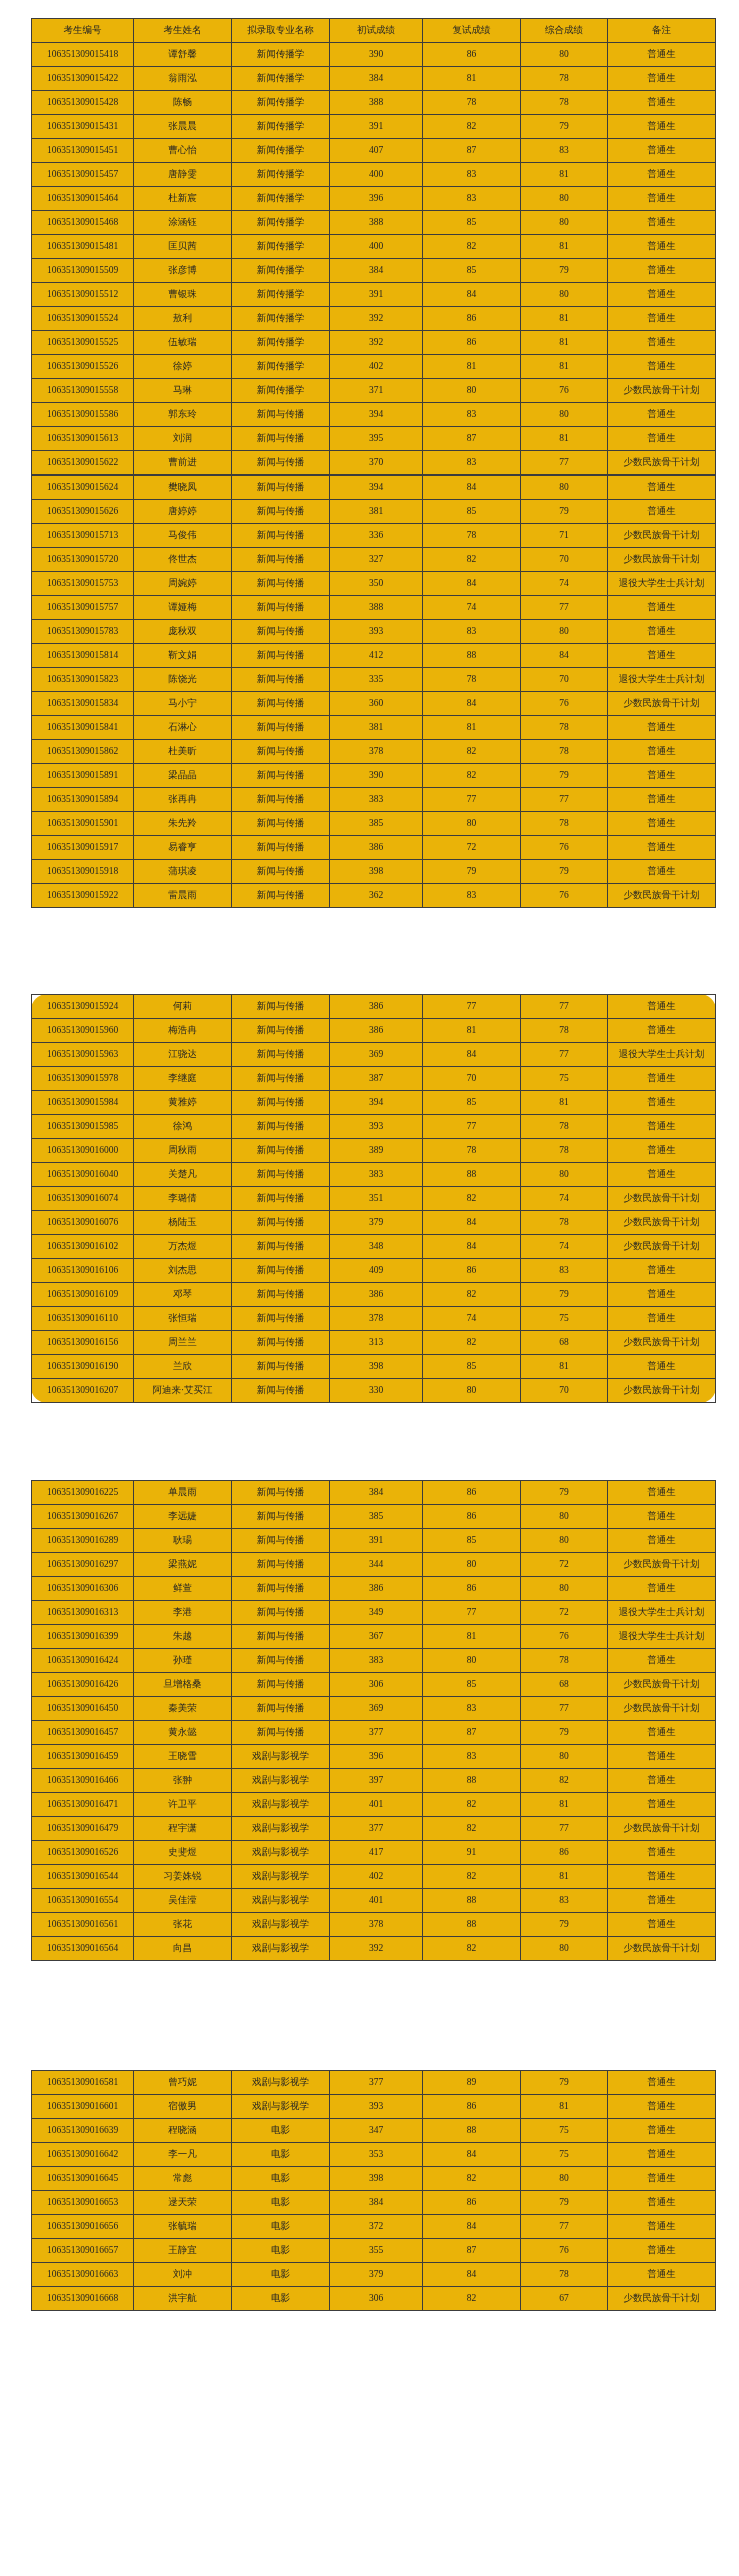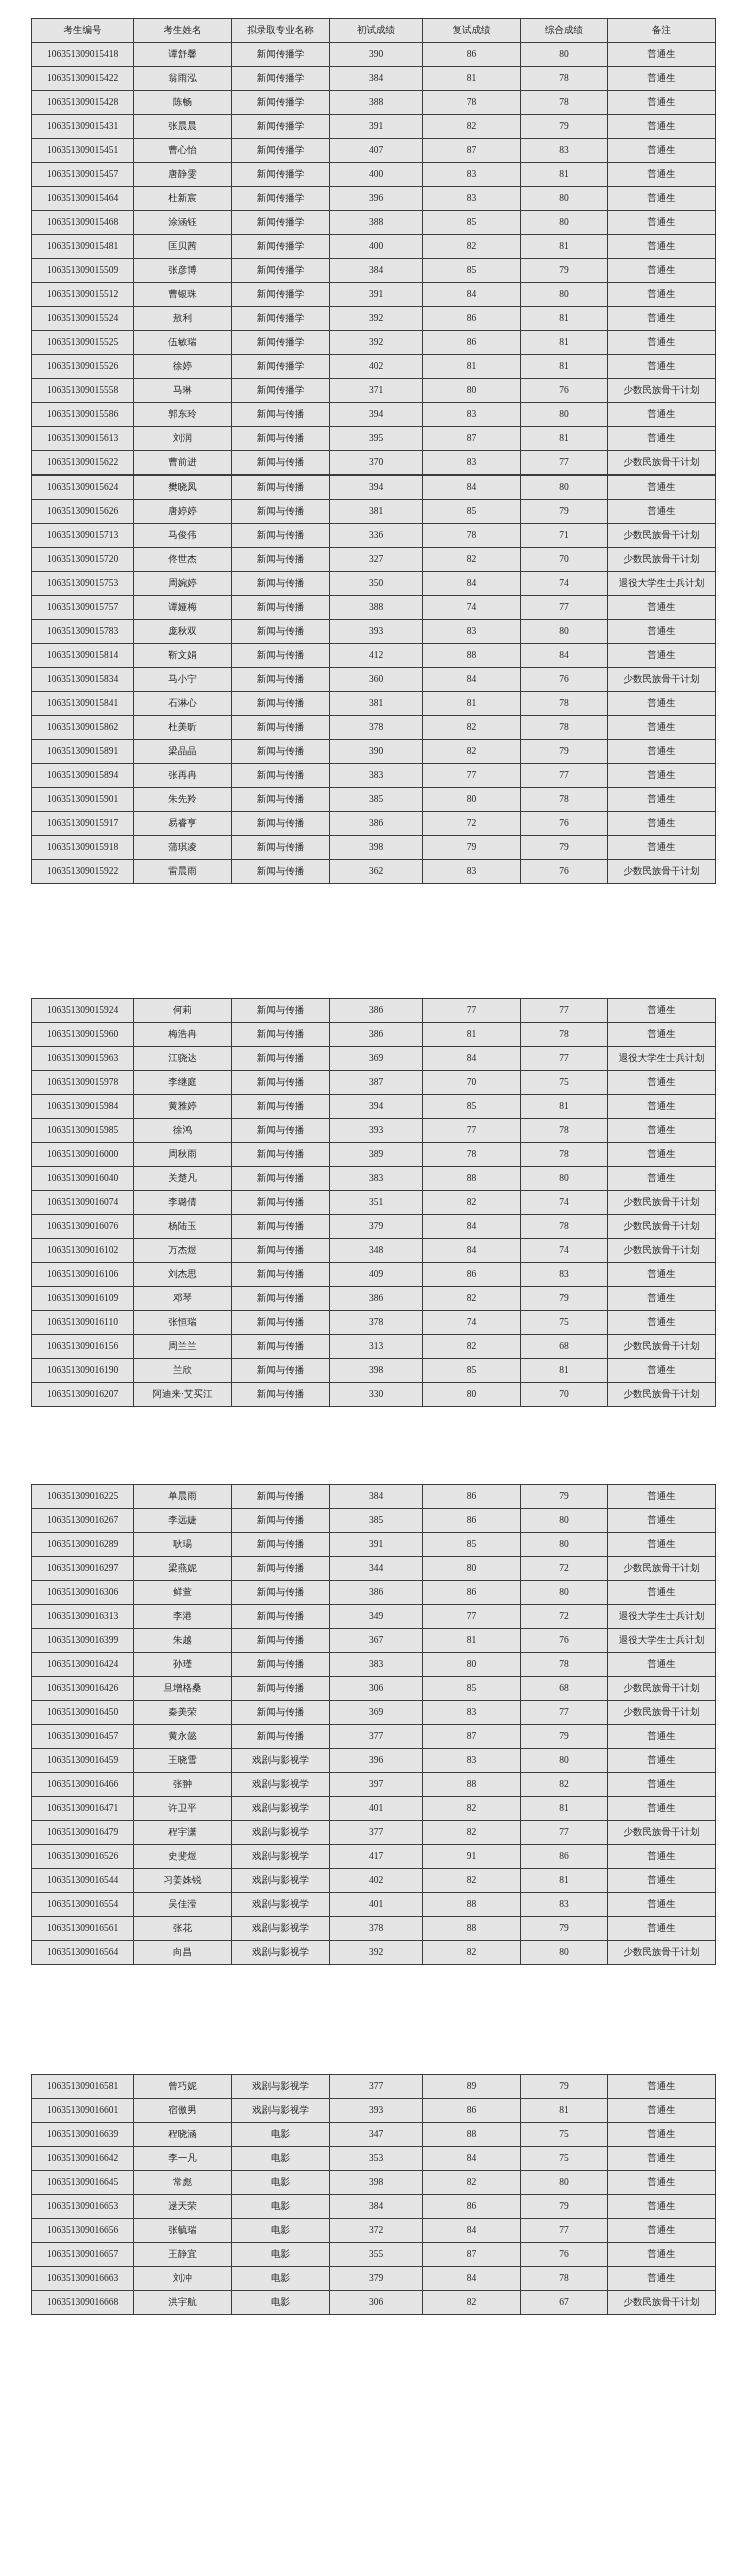--- a/index.html
+++ b/index.html
@@ -15,21 +15,21 @@
   .doc-page {
     width: 739px;
     padding-bottom: 7.3px;
   }
   table.results-table {
     border-collapse: collapse;
     table-layout: fixed;
     width: 684px;
     margin-left: 31px;
     border: 1.5px solid #2e2e2e;
-    background: #e5e5e5;
+    background: #eab308;
     padding-left: 10px;
   }
   table.results-table th,
   table.results-table td {
     border: 0.7px solid #3c3c3c;
     text-align: center;
     vertical-align: middle;
     font-size: 9.5px;
     font-weight: normal;
     height: 23px;
@@ -38,21 +38,21 @@
     white-space: nowrap;
     overflow: hidden;
     color: #242424;
   }
   table.results-table th {
     height: 23.5px;
     line-height: 23.5px;
   }
   #section-0 { margin-top: 17.6px; }
   #section-1 { }
-  #section-2 { margin-top: 114px; }
+  #section-2 { margin-top: 86px; border-radius: 16px; }
   #section-3 { margin-top: 77px; }
   #section-4 { margin-top: 109px; }
   col.c0 { width: 102px; }
   col.c1 { width: 98px; }
   col.c2 { width: 98px; }
   col.c3 { width: 93px; }
   col.c4 { width: 98px; }
   col.c5 { width: 87px; }
   col.c6 { width: 108px; }
 </style>
@@ -325,20 +325,29 @@
         <tr>
           <td>106351309015814</td>
           <td>靳文娟</td>
           <td>新闻与传播</td>
           <td>412</td>
           <td>88</td>
           <td>84</td>
           <td>普通生</td>
         </tr>
         <tr>
+          <td>106351309015823</td>
+          <td>陈饶光</td>
+          <td>新闻与传播</td>
+          <td>335</td>
+          <td>78</td>
+          <td>70</td>
+          <td>退役大学生士兵计划</td>
+        </tr>
+        <tr>
           <td>106351309015834</td>
           <td>马小宁</td>
           <td>新闻与传播</td>
           <td>360</td>
           <td>84</td>
           <td>76</td>
           <td>少数民族骨干计划</td>
         </tr>
         <tr>
           <td>106351309015841</td>

